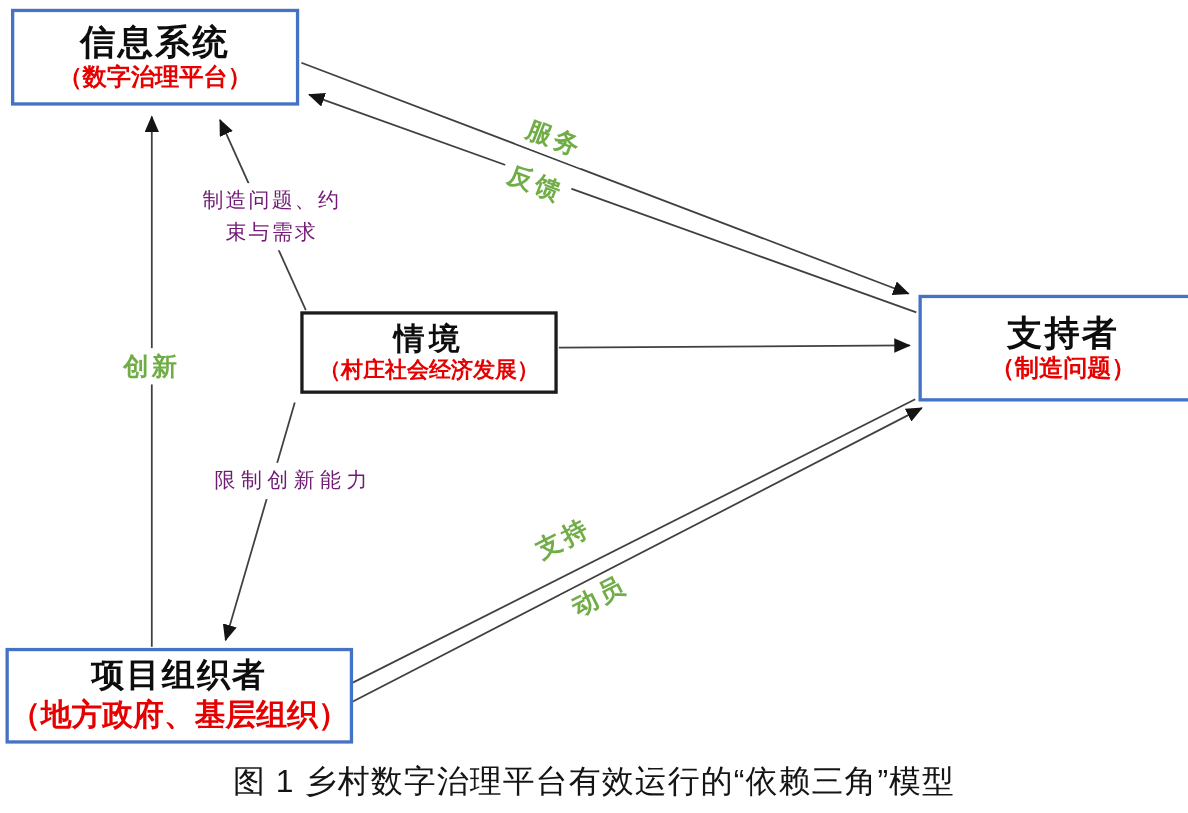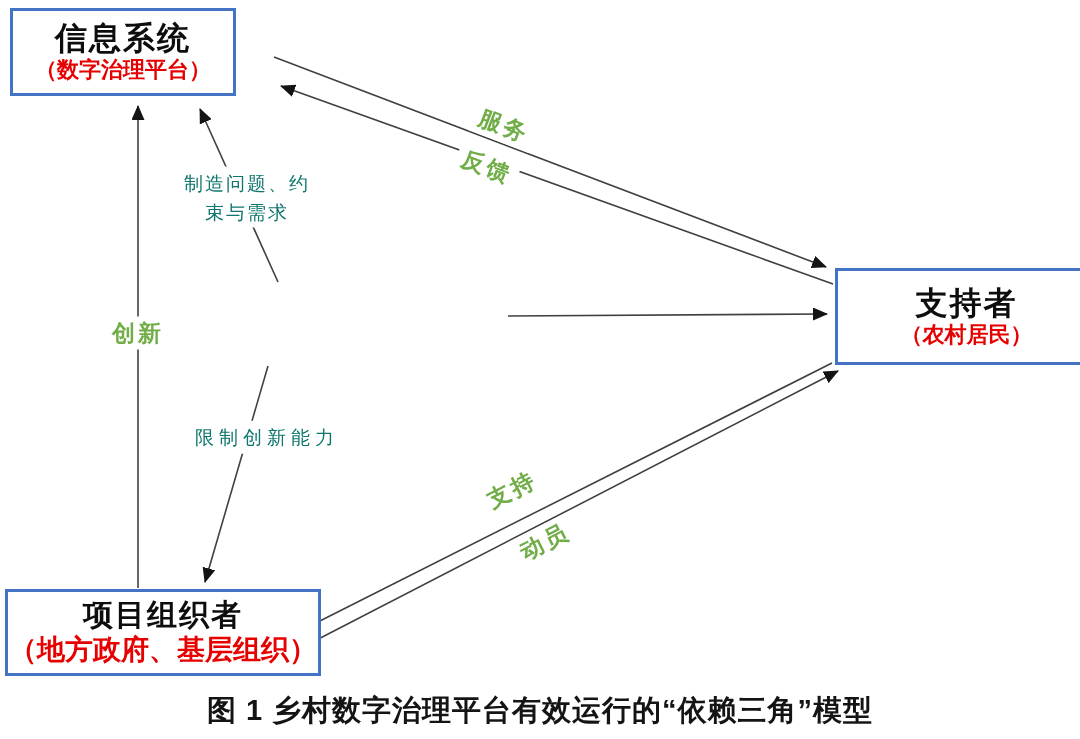--- a/index.html
+++ b/index.html
@@ -31,21 +31,21 @@
     font-weight: bold;
     line-height: 1.15;
     letter-spacing: 2px;
   }
   .node .subtitle {
     color: #e60000;
     font-weight: bold;
     line-height: 1.2;
   }
 
-  #node-info-system   { left: 10px;  top: 8px;   width: 226px; height: 88px; }
+  #node-info-system   { left: 10px;  top: 8px;   width: 262px; height: 88px; }
   #node-info-system .title    { font-size: 32px; }
   #node-info-system .subtitle { font-size: 22px; text-align: center; }
 
   #node-supporters    { left: 835px; top: 268px; width: 263px; height: 97px; }
   #node-supporters .title    { font-size: 32px; }
   #node-supporters .subtitle { font-size: 22px; }
 
   #node-organizers    { left: 5px;   top: 589px; width: 316px; height: 87px; }
   #node-organizers .title    { font-size: 30px; }
   #node-organizers .subtitle { font-size: 28px; }
@@ -63,21 +63,21 @@
   }
   .green {
     color: #70ad47;
     font-weight: bold;
     font-size: 23px;
     letter-spacing: 3px;
     padding: 1px 6px;
   }
   .kai {
     font-family: "DejaVu Serif", serif;
-    color: #0f766e;
+    color: #701a75;
     font-size: 19px;
     line-height: 1.5;
     text-align: center;
     letter-spacing: 2px;
     padding: 2px 8px;
   }
   #label-serve    { left: 504px; top: 126px; transform: translate(-50%,-50%) rotate(21deg); }
   #label-feedback { left: 487px; top: 167px; transform: translate(-50%,-50%) rotate(21deg); }
   #label-innovate { left: 138px; top: 333px; }
   #label-support  { left: 512px; top: 490px; transform: translate(-50%,-50%) rotate(-27deg); }
@@ -87,21 +87,21 @@
   #label-limit-use        { left: 632px; top: 321px; }
   #label-limit-innovation { left: 267px; top: 437px; letter-spacing: 5px; }
 
   #caption {
     position: absolute;
     left: 0; right: 0; top: 691px;
     z-index: 3;
     text-align: center;
     color: #141414;
     font-size: 29px;
-    font-weight: bold;
+    font-weight: normal;
     letter-spacing: 1px;
   }
 </style>
 </head>
 <body>
 
 <div id="stage">
 
   <svg id="wires" width="1080" height="739" viewBox="0 0 1080 739">
     <defs>
@@ -119,28 +119,32 @@
     <line x1="301" y1="648" x2="838" y2="371" stroke="#404040" stroke-width="1.6" marker-end="url(#ah)"></line>
   </svg>
 
   <div class="node blue" id="node-info-system">
     <div class="title">信息系统</div>
     <div class="subtitle">（数字治理平台）</div>
   </div>
 
   <div class="node blue" id="node-supporters">
     <div class="title">支持者</div>
-    <div class="subtitle">（农村居民）</div>
+    <div class="subtitle">（制造问题）</div>
   </div>
 
   <div class="node blue" id="node-organizers">
     <div class="title">项目组织者</div>
     <div class="subtitle">（地方政府、基层组织）</div>
   </div>
 
+  <div class="node black" id="node-context">
+    <div class="title">情境</div>
+    <div class="subtitle">（村庄社会经济发展）</div>
+  </div>
 
   <div class="edge-label green" id="label-serve">服务</div>
   <div class="edge-label green" id="label-feedback">反馈</div>
   <div class="edge-label green" id="label-innovate">创新</div>
   <div class="edge-label green" id="label-support">支持</div>
   <div class="edge-label green" id="label-mobilize">动员</div>
 
   <div class="edge-label kai" id="label-create-problems">
     <div>制造问题、约</div>
     <div>束与需求</div>

